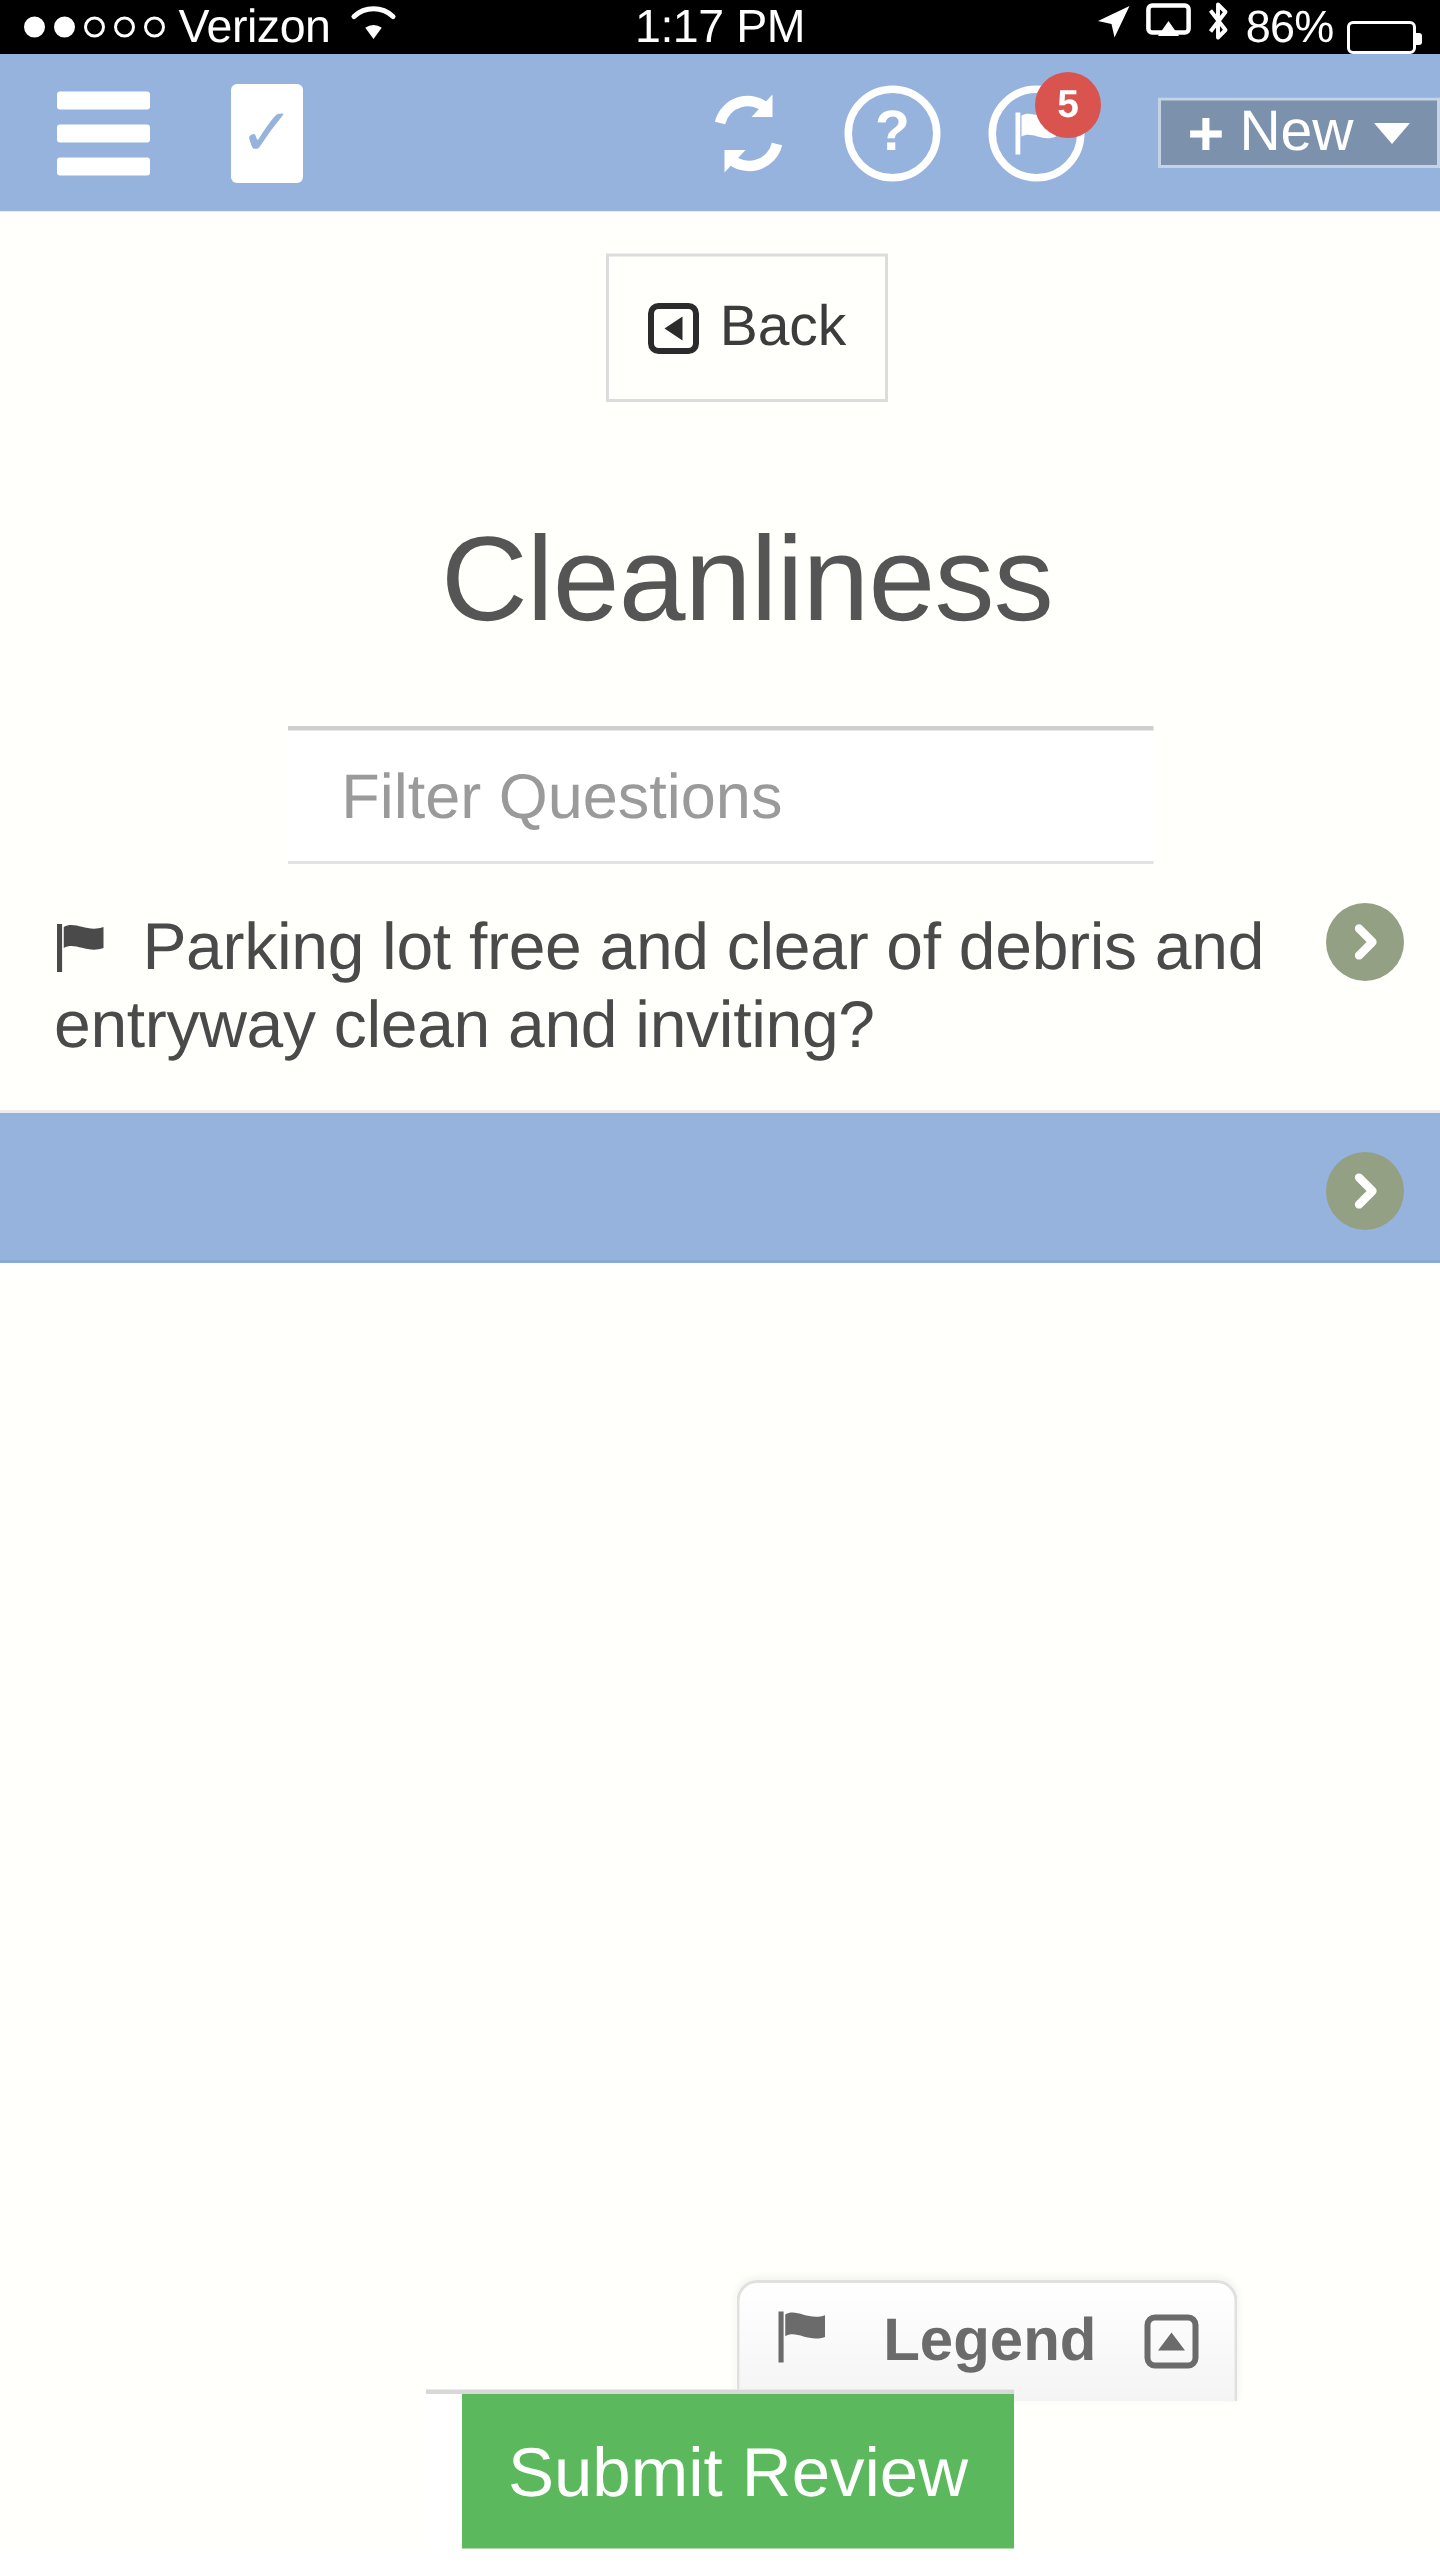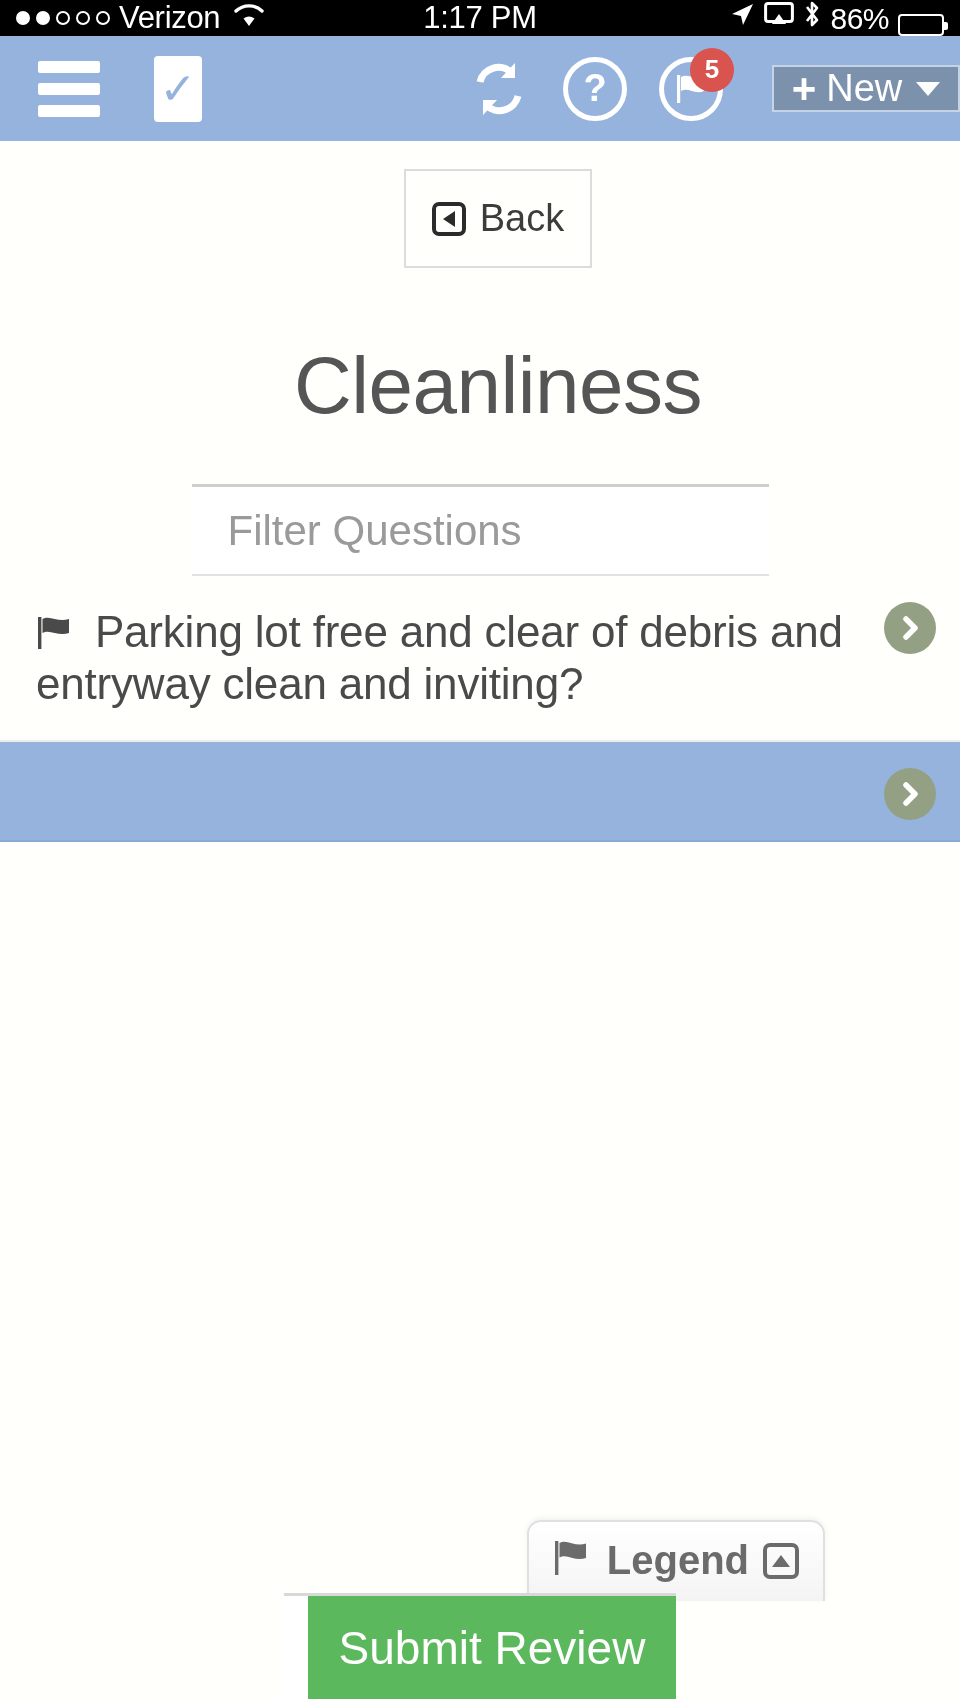--- a/index.html
+++ b/index.html
@@ -182,21 +182,21 @@
   
   .spacer { flex: 1; }
 
   .legend-btn {
     position:absolute; right: 135px; bottom: 98px;
     background: linear-gradient(#ffffff, #f4f4f4);
     border: 2px solid #e0e0e0;
     border-bottom: none;
     border-radius: 14px 14px 0 0;
     padding: 16px 24px 18px 24px;
-    display:flex; align-items:center; gap: 14px;
+    display:flex; align-items:center; gap: 32px;
     font-size: 40px; font-weight: 700; color:#6b6b6b;
     box-shadow: 0 -2px 6px rgba(0,0,0,0.06);
     cursor:pointer;
     z-index: 5;
   }
   .legend-flag { font-size: 38px; color:#6b6b6b; }
   .legend-sq {
     width: 36px; height: 36px; border: 4px solid #6b6b6b; border-radius: 7px;
     display:flex; align-items:center; justify-content:center;
   }

